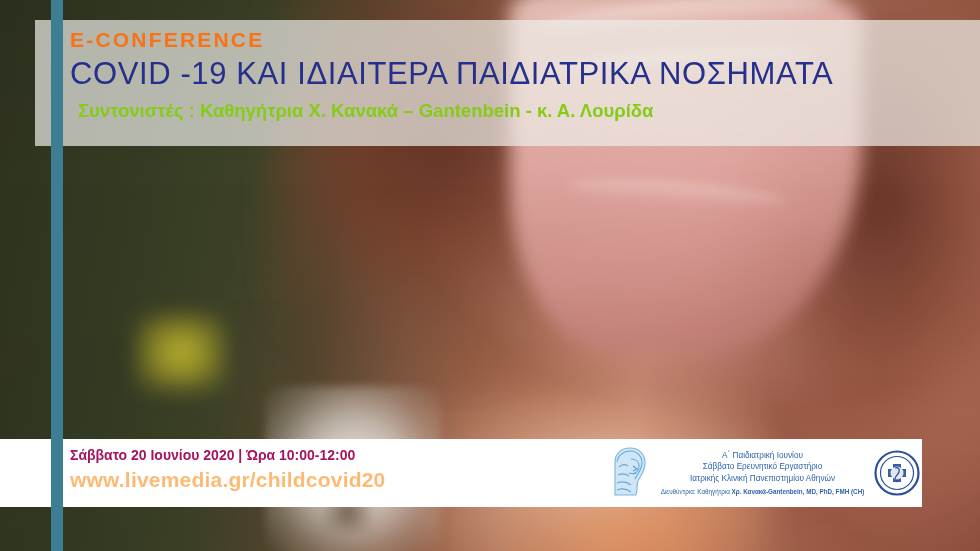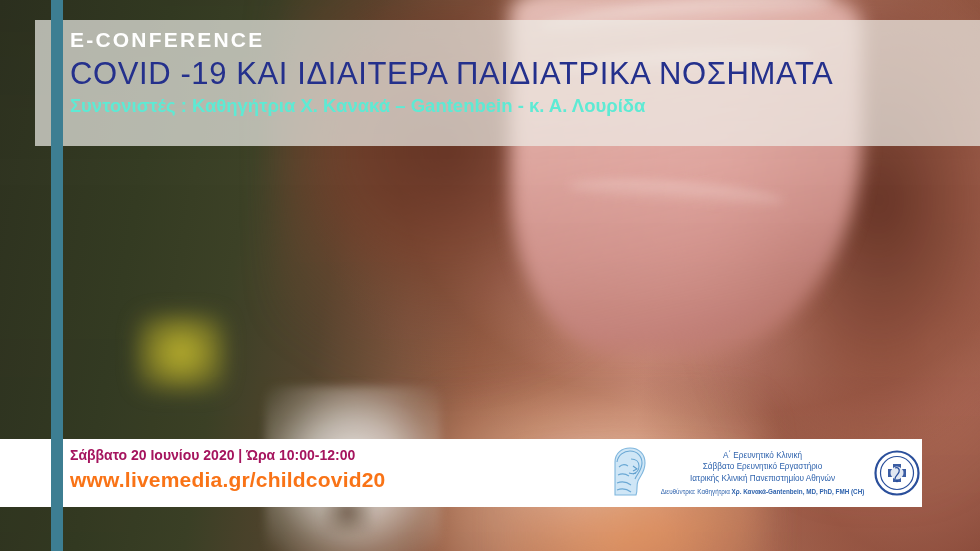--- a/index.html
+++ b/index.html
@@ -161,39 +161,39 @@
     position: absolute;
     left: 70px;
     top: 28px;
     right: 20px;
     z-index: 5;
   }
   .eyebrow {
     font-size: 21px;
     font-weight: bold;
     letter-spacing: 2.2px;
-    color: #ffffff;
+    color: #f97316;
     line-height: 1.1;
     margin: 0 0 6px 0;
   }
   .main-title {
     font-size: 31px;
     font-weight: normal;
     letter-spacing: 0.6px;
     color: #24308c;
     line-height: 1.12;
     margin: 4px 0 3px 0;
     white-space: nowrap;
   }
   .moderators {
     font-size: 18.5px;
     font-weight: bold;
-    color: #5eead4;
+    color: #84cc16;
     line-height: 1.2;
-    margin: 0;
+    margin: 8px;
     white-space: nowrap;
   }
 
   
   .banner {
     position: absolute;
     left: 0;
     top: 439px;
     width: 922px;
     height: 68px;
@@ -210,21 +210,21 @@
     font-size: 14px;
     font-weight: bold;
     color: #a5145e;
     line-height: 1.25;
     margin: 0;
     white-space: nowrap;
   }
   .banner-url {
     font-size: 21px;
     font-weight: bold;
-    color: #f97316;
+    color: #fdba74;
     line-height: 1.25;
     margin: 2px 0 0 0;
     letter-spacing: 0.2px;
     white-space: nowrap;
   }
 
   
   .logo-cluster {
     position: absolute;
     left: 605px;
@@ -308,21 +308,21 @@
           <path d="M24 28 c3 1 5 1 7 0" stroke="#5f9fcd"></path>
           <path d="M14 22 c3 -3 6 -3 9 -1" stroke="#6aa8d4"></path>
           <path d="M13 30 c4 -2 8 -1 11 1" stroke="#6aa8d4"></path>
           <path d="M12 38 c5 -2 10 -1 14 2" stroke="#6aa8d4"></path>
           <path d="M12 45 c5 -2 10 -1 14 2" stroke="#6aa8d4"></path>
         </g>
       </svg>
     </span>
 
     <span class="clinic-lines">
-      <div class="clinic-line">Α΄ Ερευνητικό Κλινική</div>
+      <div class="clinic-line">Α΄ Παιδιατρική Ιουνίου</div>
       <div class="clinic-line">Σάββατο Ερευνητικό Εργαστήριο</div>
       <div class="clinic-line">Ιατρικής Κλινική Πανεπιστημίου Αθηνών</div>
       <div class="clinic-director"><span>Διευθύντρια: Καθηγήτρια </span><b>Χρ. Κανακά-Gantenbein, MD, PhD, FMH (CH)</b></div>
     </span>
 
     <span class="seal-mark">
       <svg viewBox="0 0 46 46" width="46" height="46" aria-hidden="true">
         <circle cx="23" cy="23" r="21.5" fill="#ffffff" stroke="#2a4f9b" stroke-width="2.2"></circle>
         <circle cx="23" cy="23" r="16.5" fill="#ffffff" stroke="#2a4f9b" stroke-width="1.2"></circle>
         <path d="M19 10 h8 v5 h5 v8 h-5 v5 h-8 v-5 h-5 v-8 h5 z" transform="translate(0,4)" fill="#2a4f9b" opacity="0.92"></path>

